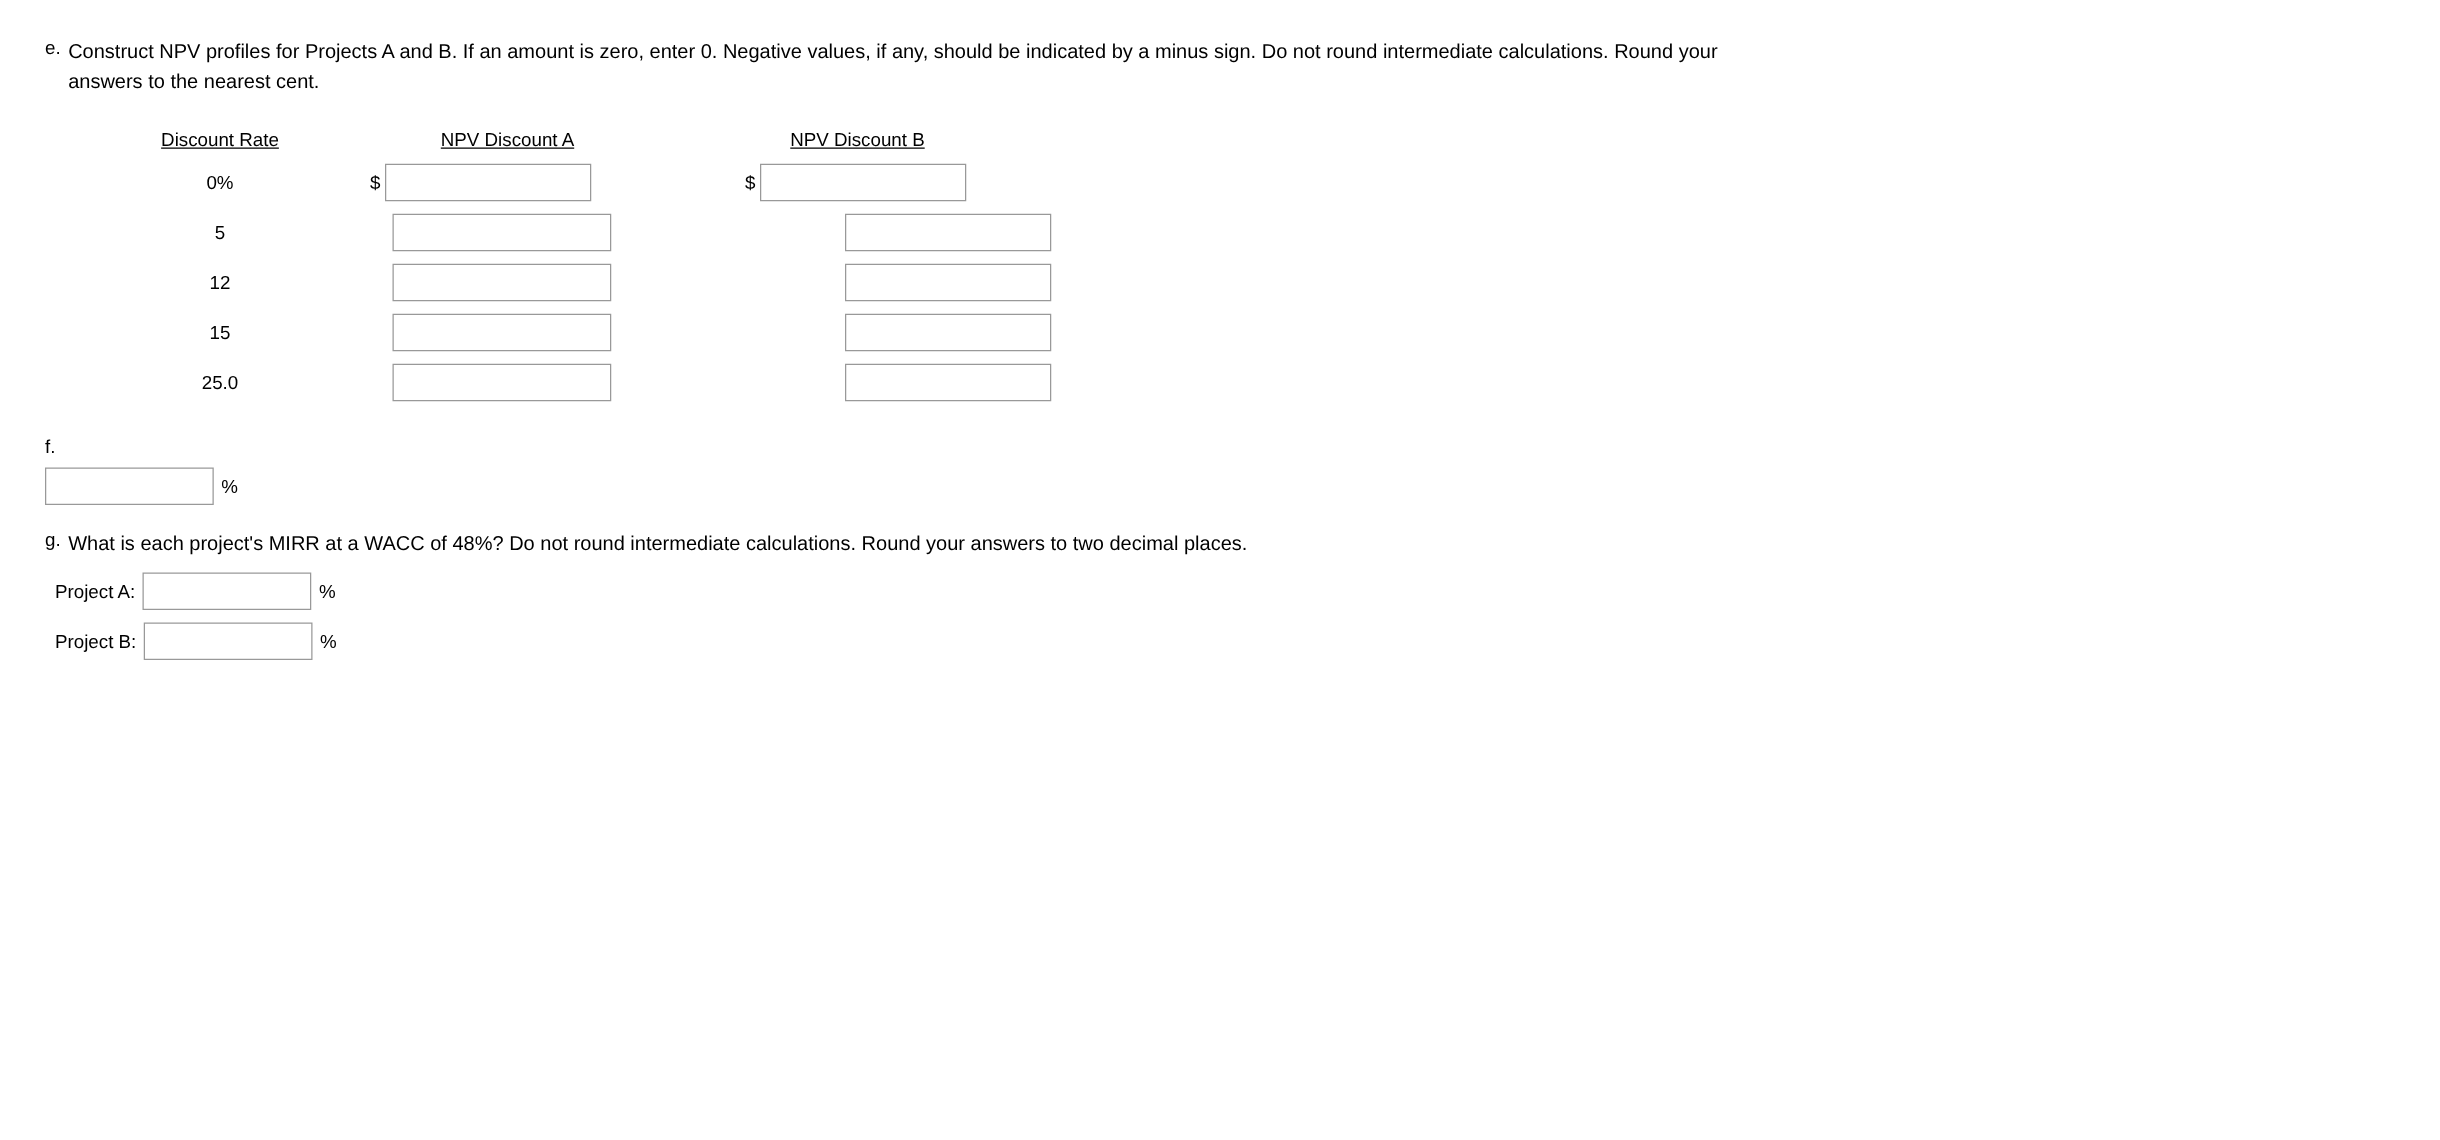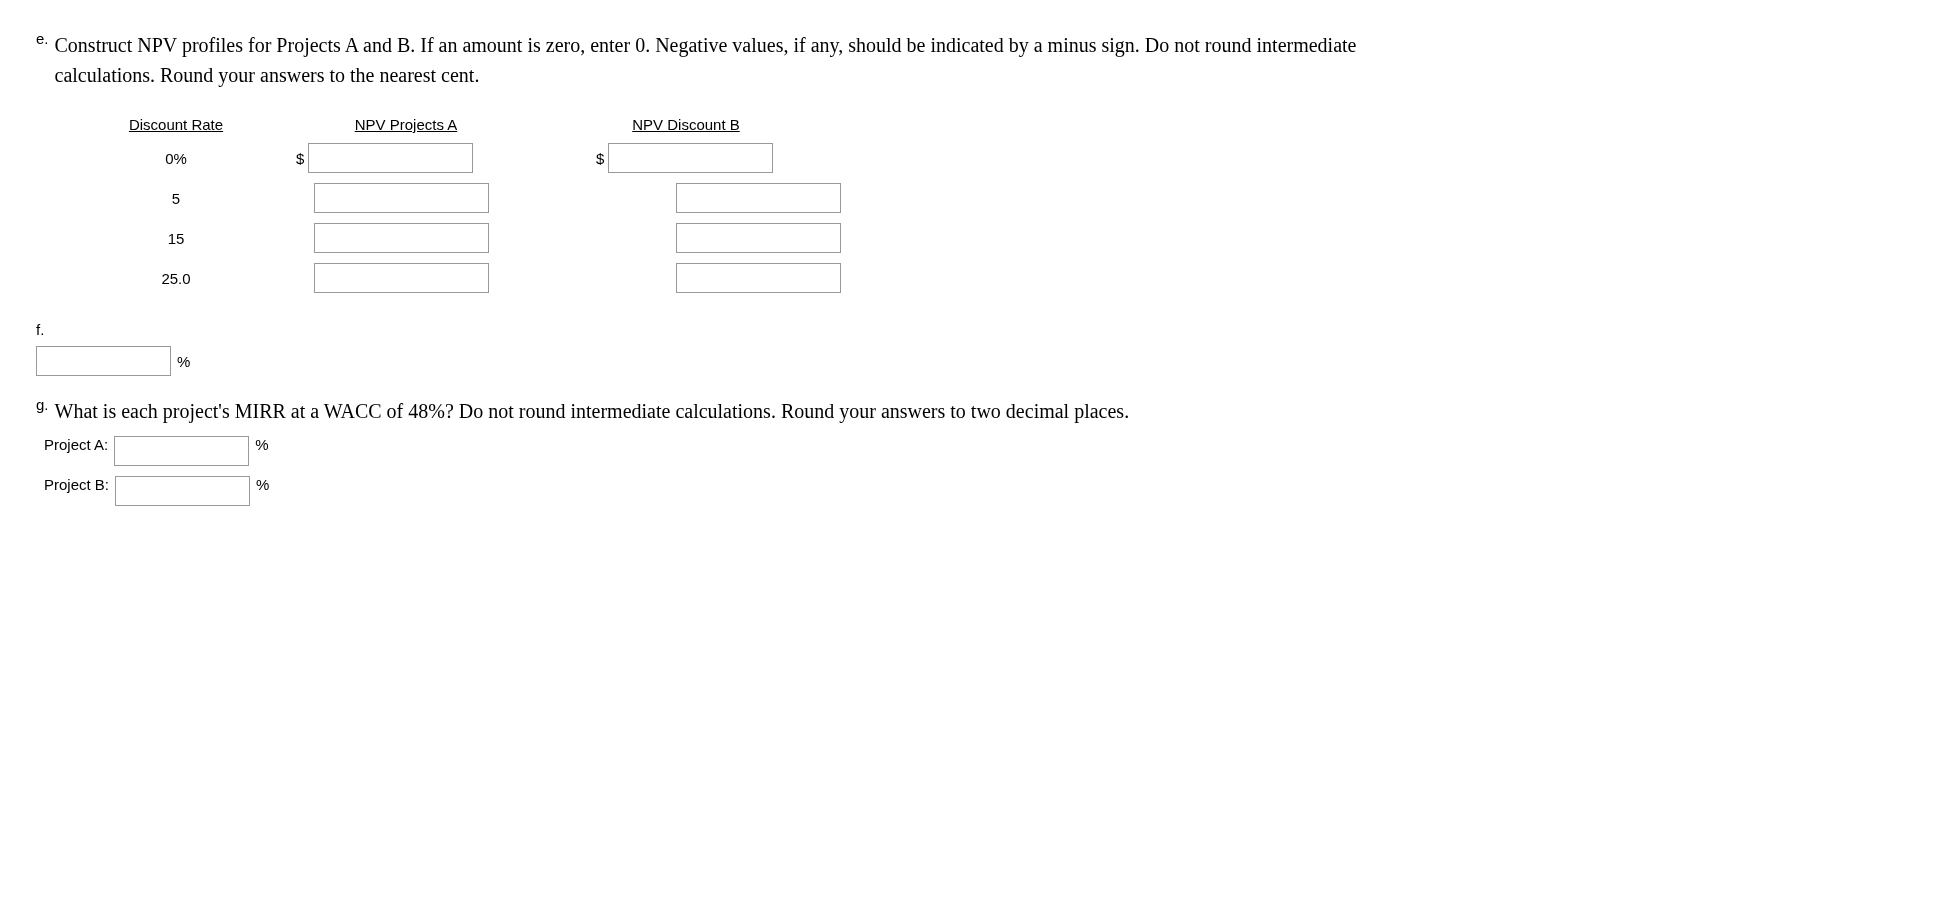--- a/index.html
+++ b/index.html
@@ -31,23 +31,22 @@
       gap: 6px;
       margin-bottom: 8px;
     }
 
     .section-letter {
       font-size: 15px;
       white-space: nowrap;
     }
 
     .section-text {
-      font-size: 20px;
+      font-size: 16px;
       line-height: 1.5;
-      font-family: Liberation Serif, serif;
     }
 
     .npv-table {
       margin-left: 60px;
       margin-top: 26px;
     }
 
     .npv-header-row {
       display: flex;
       align-items: flex-end;
@@ -174,21 +173,21 @@
       outline: none;
     }
 
     .pct-label {
       font-size: 15px;
       margin-left: 6px;
     }
 
     .mirr-row {
       display: flex;
-      align-items: flex-start;
+      align-items: center;
       margin-top: 10px;
       margin-left: 8px;
     }
 
     .mirr-label {
       font-size: 15px;
       margin-right: 6px;
       white-space: nowrap;
     }
 
@@ -210,21 +209,21 @@
   <div class="section-e">
     <div class="section-label">
       <span class="section-letter">e.</span>
       <span class="section-text">Construct NPV profiles for Projects A and B. If an amount is zero, enter 0. Negative values, if any, should be indicated by a minus sign. Do not round intermediate calculations. Round your answers to the nearest cent.</span>
     </div>
 
     <div class="npv-table">
 
       <div class="npv-header-row">
         <div class="col-discount col-header">Discount Rate</div>
-        <div class="col-npv-a col-header">NPV Projects A</div>
+        <div class="col-npv-a col-header">NPV Discount A</div>
         <div class="col-npv-b col-header">NPV Discount B</div>
       </div>
 
       <div class="npv-data-row">
         <div class="discount-value">0%</div>
         <div class="input-group-a">
           <span class="dollar-sign">$</span>
           <input class="npv-input input-a" type="text" style="">
         </div>
         <div class="input-group-b">
@@ -237,20 +236,29 @@
         <div class="discount-value">5</div>
         <div class="input-group-a-nodollar">
           <input class="npv-input input-a-nodollar" type="text" style="width: 175px; margin-left: 18px;">
         </div>
         <div class="input-group-b-nodollar">
           <input class="npv-input input-b-nodollar" type="text" style="width: 165px; margin-left: 80px;">
         </div>
       </div>
 
 
+      <div class="npv-data-row">
+        <div class="discount-value">12</div>
+        <div class="input-group-a-nodollar">
+          <input class="npv-input input-a-nodollar" type="text" style="width: 175px; margin-left: 18px;">
+        </div>
+        <div class="input-group-b-nodollar">
+          <input class="npv-input input-b-nodollar" type="text" style="width: 165px; margin-left: 80px;">
+        </div>
+      </div>
 
       <div class="npv-data-row">
         <div class="discount-value">15</div>
         <div class="input-group-a-nodollar">
           <input class="npv-input input-a-nodollar" type="text" style="width: 175px; margin-left: 18px;">
         </div>
         <div class="input-group-b-nodollar">
           <input class="npv-input input-b-nodollar" type="text" style="width: 165px; margin-left: 80px;">
         </div>
       </div>

